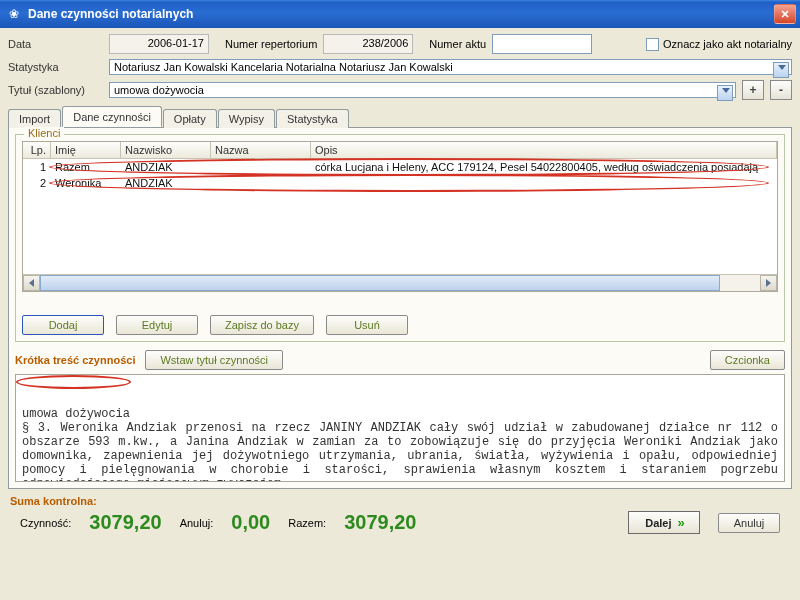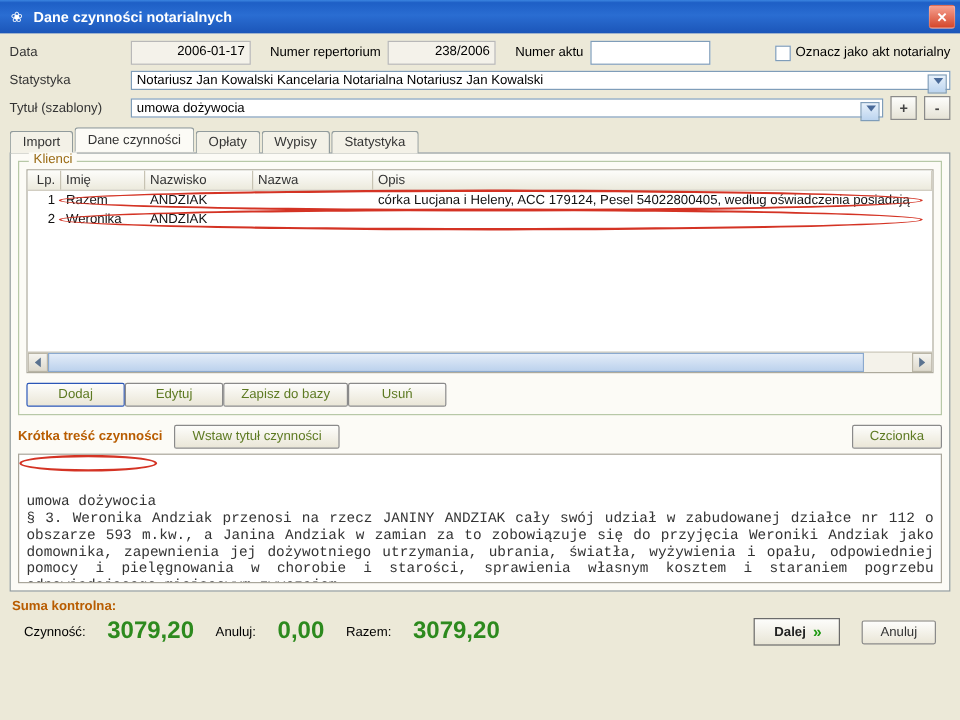--- a/index.html
+++ b/index.html
@@ -79,21 +79,21 @@
   .tab.active {
     background:#fcfbf6; z-index:2; font-weight:normal; top:0; padding-top:4px;
     border-bottom:1px solid #fcfbf6;
   }
   .tabpanel { border:1px solid #919b9c; background:#fcfbf6; padding:6px; }
 
   .groupbox { border:1px solid #b7c8a7; padding:6px 6px 6px 6px; position:relative; background:#fcfbf6; }
   .grouptitle { position:absolute; top:-8px; left:8px; background:#fcfbf6; padding:0 4px; color:#997d2a; font-size:11px; }
 
   .grid {
-    border:1px solid #adaa9c; background:#fff; height:170px; overflow:hidden; position:relative;
+    border:1px solid #adaa9c; background:#fff; height:151px; overflow:hidden; position:relative;
   }
   .ghead { display:flex; background:linear-gradient(#fdfdfb,#eceadd); border-bottom:1px solid #c7c3b3; }
   .ghead .gc { border-right:1px solid #c7c3b3; padding:2px 4px; color:#333; font-size:11px; }
   .grow { display:flex; border-bottom:0px solid #eee; height:16px; align-items:center;}
   .grow .gc { padding:1px 4px; color:#111; font-size:11px; white-space:nowrap; overflow:hidden; border-right:1px solid transparent;}
   .col-lp{width:28px;text-align:right;}
   .col-imie{width:70px;}
   .col-nazw{width:90px;}
   .col-nazwa{width:100px;}
   .col-opis{flex:1;}
@@ -112,21 +112,21 @@
   .tri-r{width:0;height:0;border-top:4px solid transparent;border-bottom:4px solid transparent;border-left:5px solid #5a728f;}
   .hscroll .track{flex:1;background:#f4f2ea;position:relative;}
   .hscroll .thumb{position:absolute;left:0;top:0;bottom:0;right:40px;background:linear-gradient(#e3ecf8,#bcd2ed);border:1px solid #8aa9cf;}
 
   .btn {
     padding:3px 14px; border:1px solid #8a8a8a; background:linear-gradient(#fdfdfb,#eae6d7);
     color:#5d7a22; cursor:pointer; border-radius:2px; min-width:82px; text-align:center;
   }
   .btn.prim { border:1px solid #2a56b7; }
 
-  .actions-row { display:flex; gap:0; margin-top:8px; }
+  .actions-row { display:flex; gap:12px; margin-top:23px; }
 
   .mid-row { display:flex; align-items:center; gap:10px; margin:8px 0 4px 0;}
   .mid-row .spacer{flex:1;}
 
   .textarea {
     border:1px solid #a9a69a; background:#fff; height:108px; padding:4px 6px;
     font-family: "Courier New", monospace; font-size:12px; color:#333;
     white-space:pre-wrap; position:relative; overflow:hidden;
   }
   .textarea .circ{

